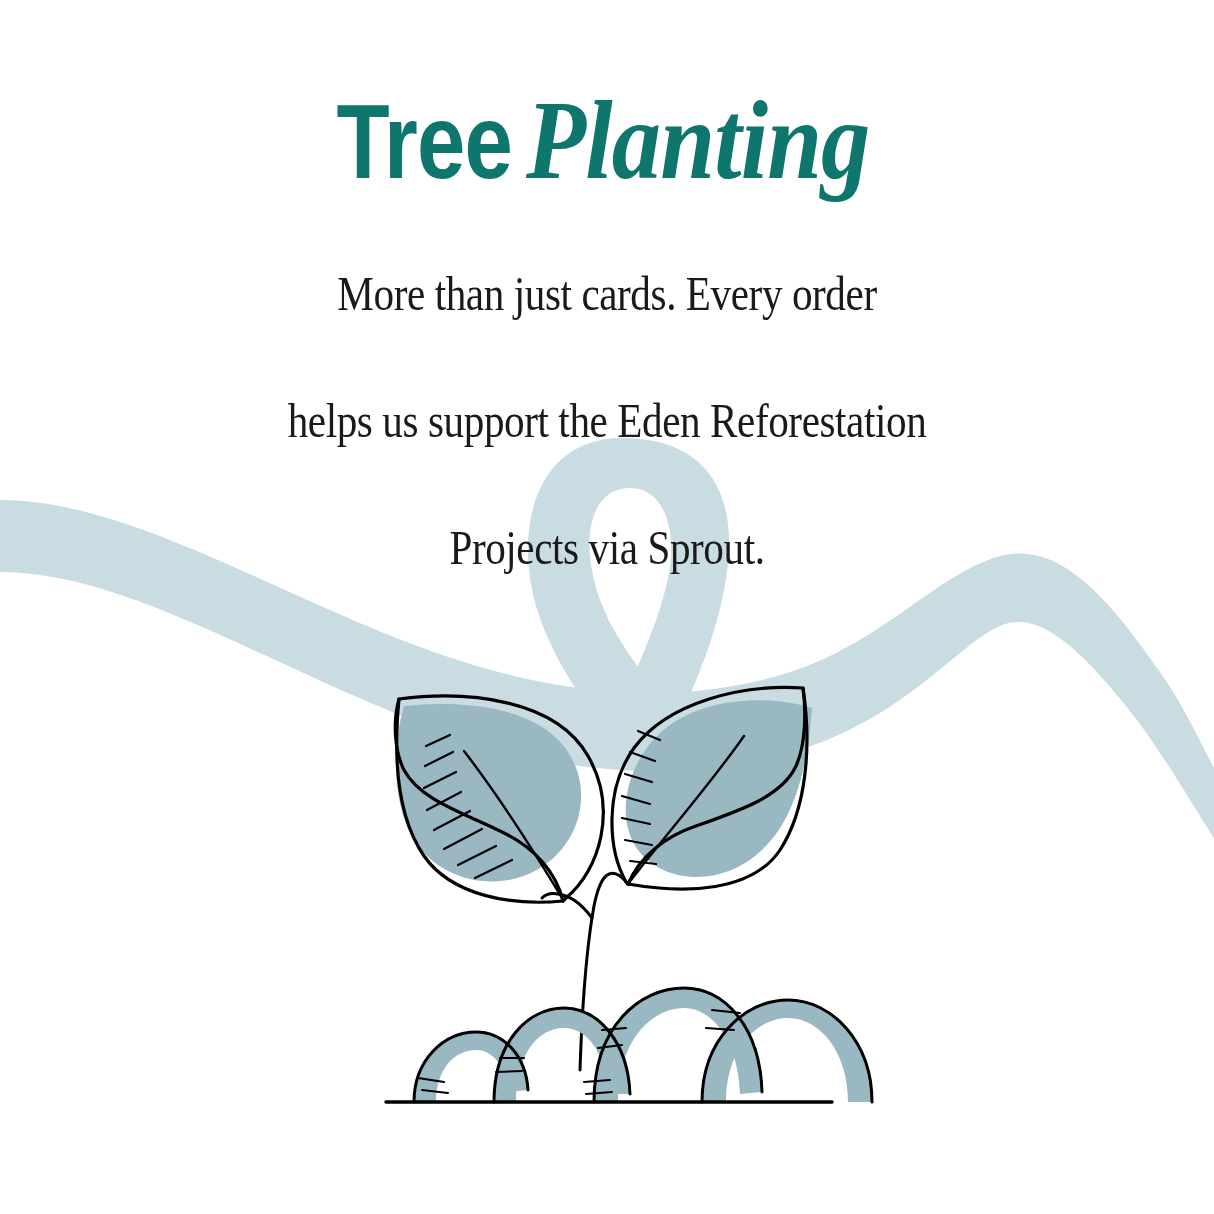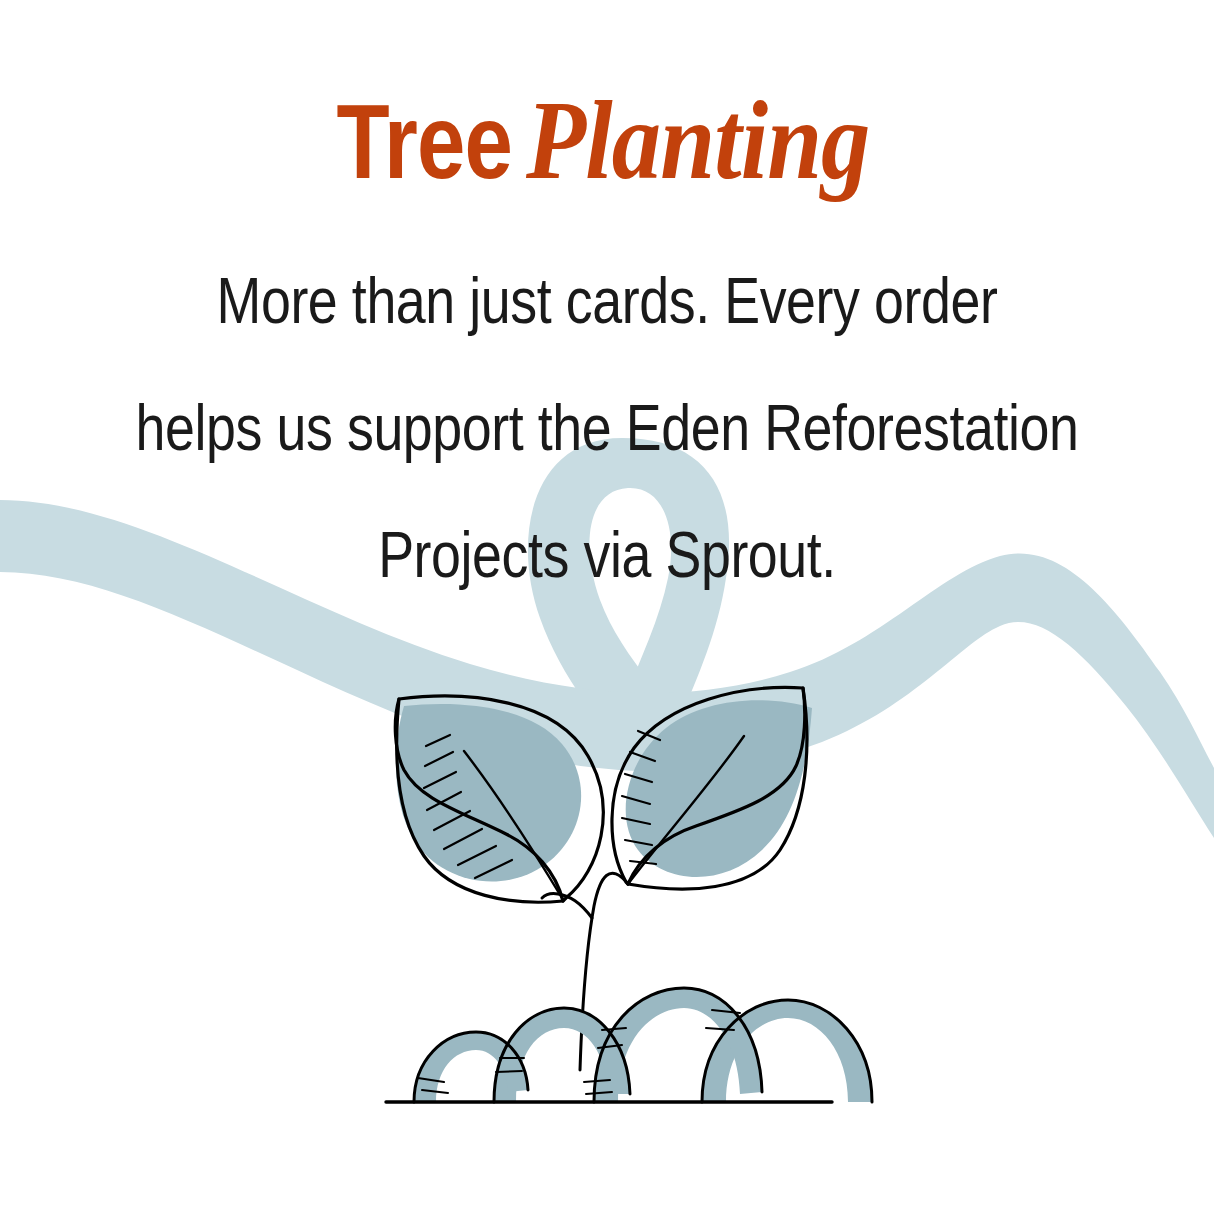--- a/index.html
+++ b/index.html
@@ -35,21 +35,21 @@
     width: 1214px;
     text-align: center;
     z-index: 5;
   }
 
   #page-title {
     margin: 0;
     padding-top: 84px;
     line-height: 1.0;
     white-space: nowrap;
-    color: #c2410c;
+    color: #0f766e;
   }
   #page-title .title-word-1 {
     font-family: "Liberation Sans Narrow", "Liberation Sans", sans-serif;
     font-weight: bold;
     font-size: 106px;
     letter-spacing: -1px;
     transform: scaleX(0.82);
     display: inline-block;
     transform-origin: right center;
   }
@@ -59,26 +59,26 @@
     font-weight: bold;
     font-size: 112px;
     letter-spacing: -1px;
     display: inline-block;
     transform: scaleX(0.88);
     transform-origin: left center;
     margin-left: 14px;
   }
 
   #subtitle {
-    margin: 8px;
+    margin: 0;
     padding-top: 34px;
     color: #1a1a1a;
-    font-family: Liberation Sans, sans-serif;
+    font-family: Liberation Serif, serif;
     font-weight: 300;
-    font-size: 64px;
+    font-size: 49px;
     line-height: 127px;
     letter-spacing: -0.5px;
   }
   #subtitle .sub-line {
     display: block;
     white-space: nowrap;
     transform: scaleX(0.84);
   }
 </style>
 </head>

